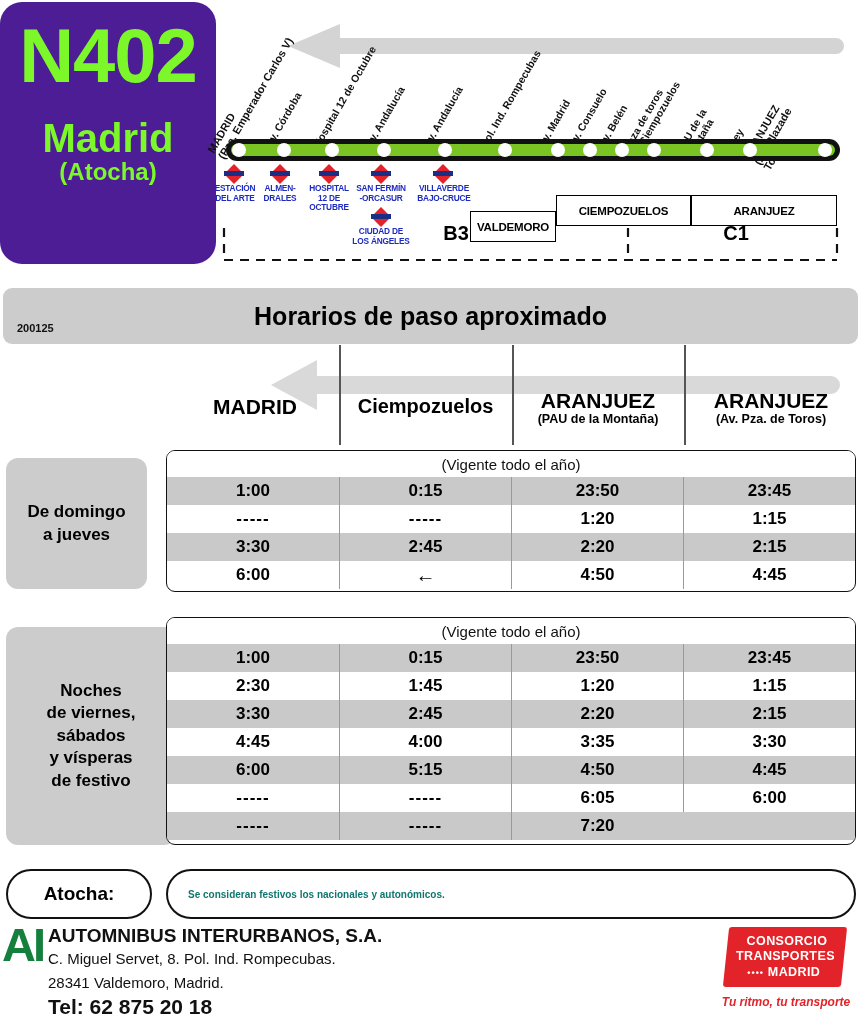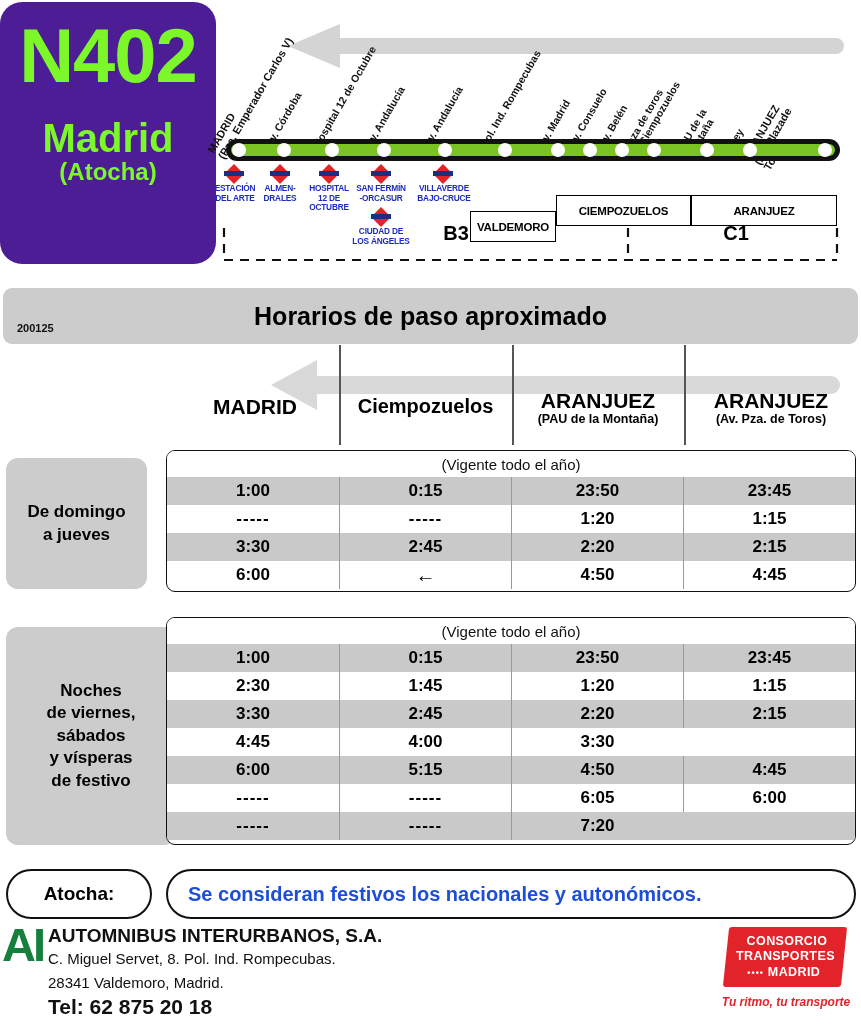--- a/index.html
+++ b/index.html
@@ -135,21 +135,21 @@
   #notas-tag {
     position:absolute; left:6px; top:869px; width:146px; height:50px;
     border:2px solid #111; border-radius:25px;
     display:flex; align-items:center; justify-content:center;
     font-size:19px; font-weight:bold; color:#000;
   }
   #notas-box {
     position:absolute; left:166px; top:869px; width:690px; height:50px;
     border:2px solid #111; border-radius:25px;
     display:flex; align-items:center; padding-left:20px;
-    font-size:20px; font-weight:bold; color:#1d4ed8;
+    font-size:10px; font-weight:bold; color:#0f766e;
   }
 
   
   #ai-logo {
     position:absolute; left:2px; top:921px; width:46px; height:70px;
     color:#15803d; font-size:47px; font-weight:bold; line-height:1;
     letter-spacing:-3px;
   }
   #op-name { position:absolute; left:48px; top:925px; font-size:19px; font-weight:bold; color:#111; }
   #op-addr1 { position:absolute; left:48px; top:950px; font-size:15px; color:#111; }
@@ -367,20 +367,21 @@
       </div>
       <div class="sched-row alt">
         <div class="sched-cell">3:30</div>
         <div class="sched-cell">2:45</div>
         <div class="sched-cell">2:20</div>
         <div class="sched-cell">2:15</div>
       </div>
       <div class="sched-row">
         <div class="sched-cell">4:45</div>
         <div class="sched-cell">4:00</div>
+        <div class="sched-cell">3:35</div>
         <div class="sched-cell">3:30</div>
       </div>
       <div class="sched-row alt">
         <div class="sched-cell">6:00</div>
         <div class="sched-cell">5:15</div>
         <div class="sched-cell">4:50</div>
         <div class="sched-cell">4:45</div>
       </div>
       <div class="sched-row">
         <div class="sched-cell dash">-----</div>

